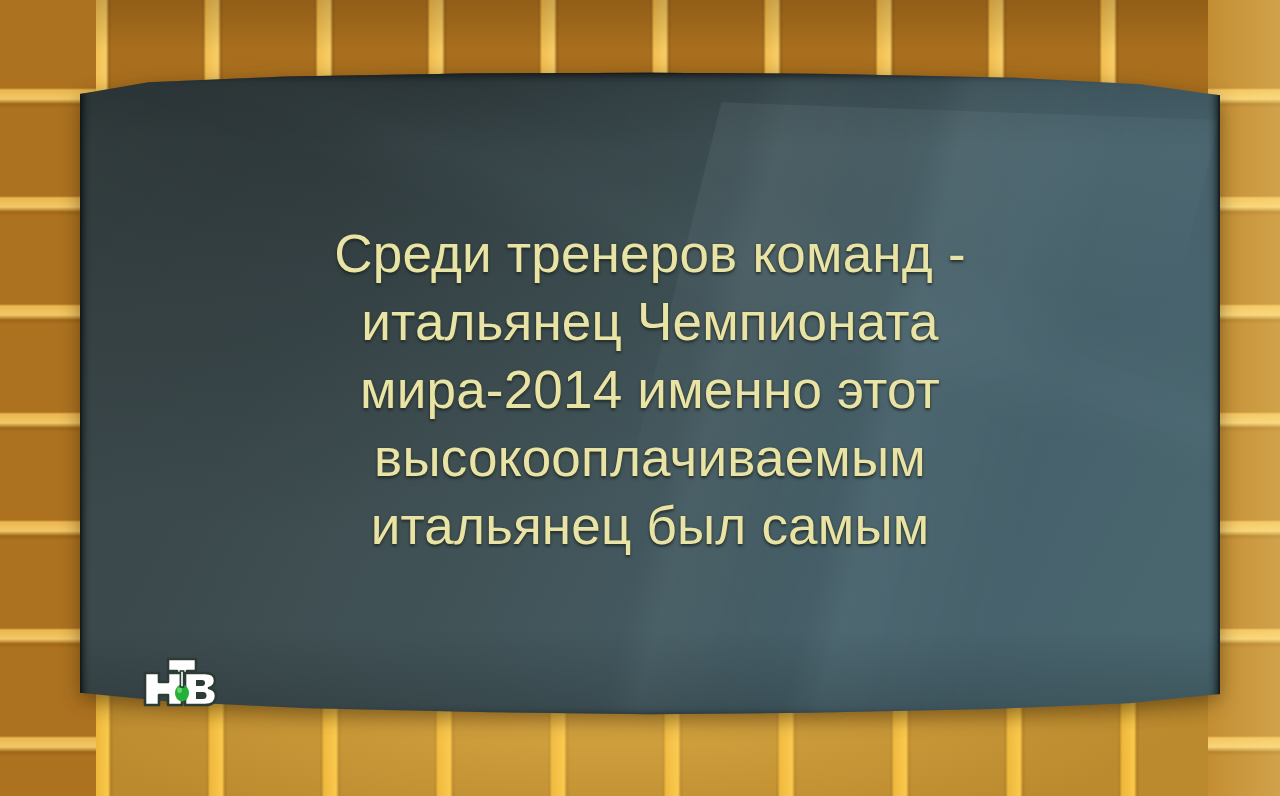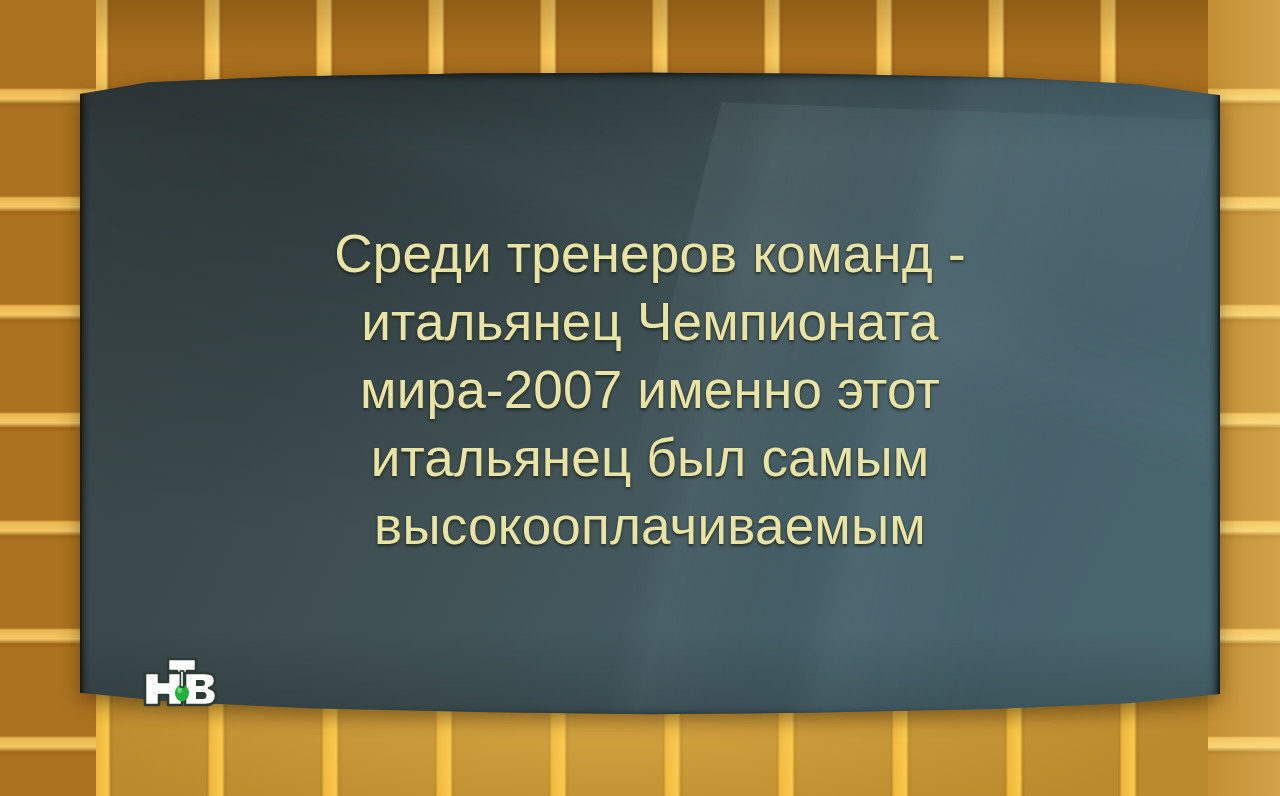--- a/index.html
+++ b/index.html
@@ -228,23 +228,23 @@
 
   <div class="board-wrap">
     <div class="board">
       <div class="reflect"></div>
       <div class="reflect2"></div>
       <div class="vignette"></div>
 
       <div class="caption">
         <div class="line">Среди тренеров команд -</div>
         <div class="line">итальянец Чемпионата</div>
-        <div class="line">мира-2007 именно этот</div>
+        <div class="line">мира-2014 именно этот</div>
+        <div class="line">высокооплачиваемым</div>
         <div class="line">итальянец был самым</div>
-        <div class="line">высокооплачиваемым</div>
       </div>
 
       <div class="edge"></div>
     </div>
   </div>
 
   <div class="ntv-logo">
     <svg viewBox="0 0 78 56" xmlns="http://www.w3.org/2000/svg" aria-label="NTV">
       <g>
 

